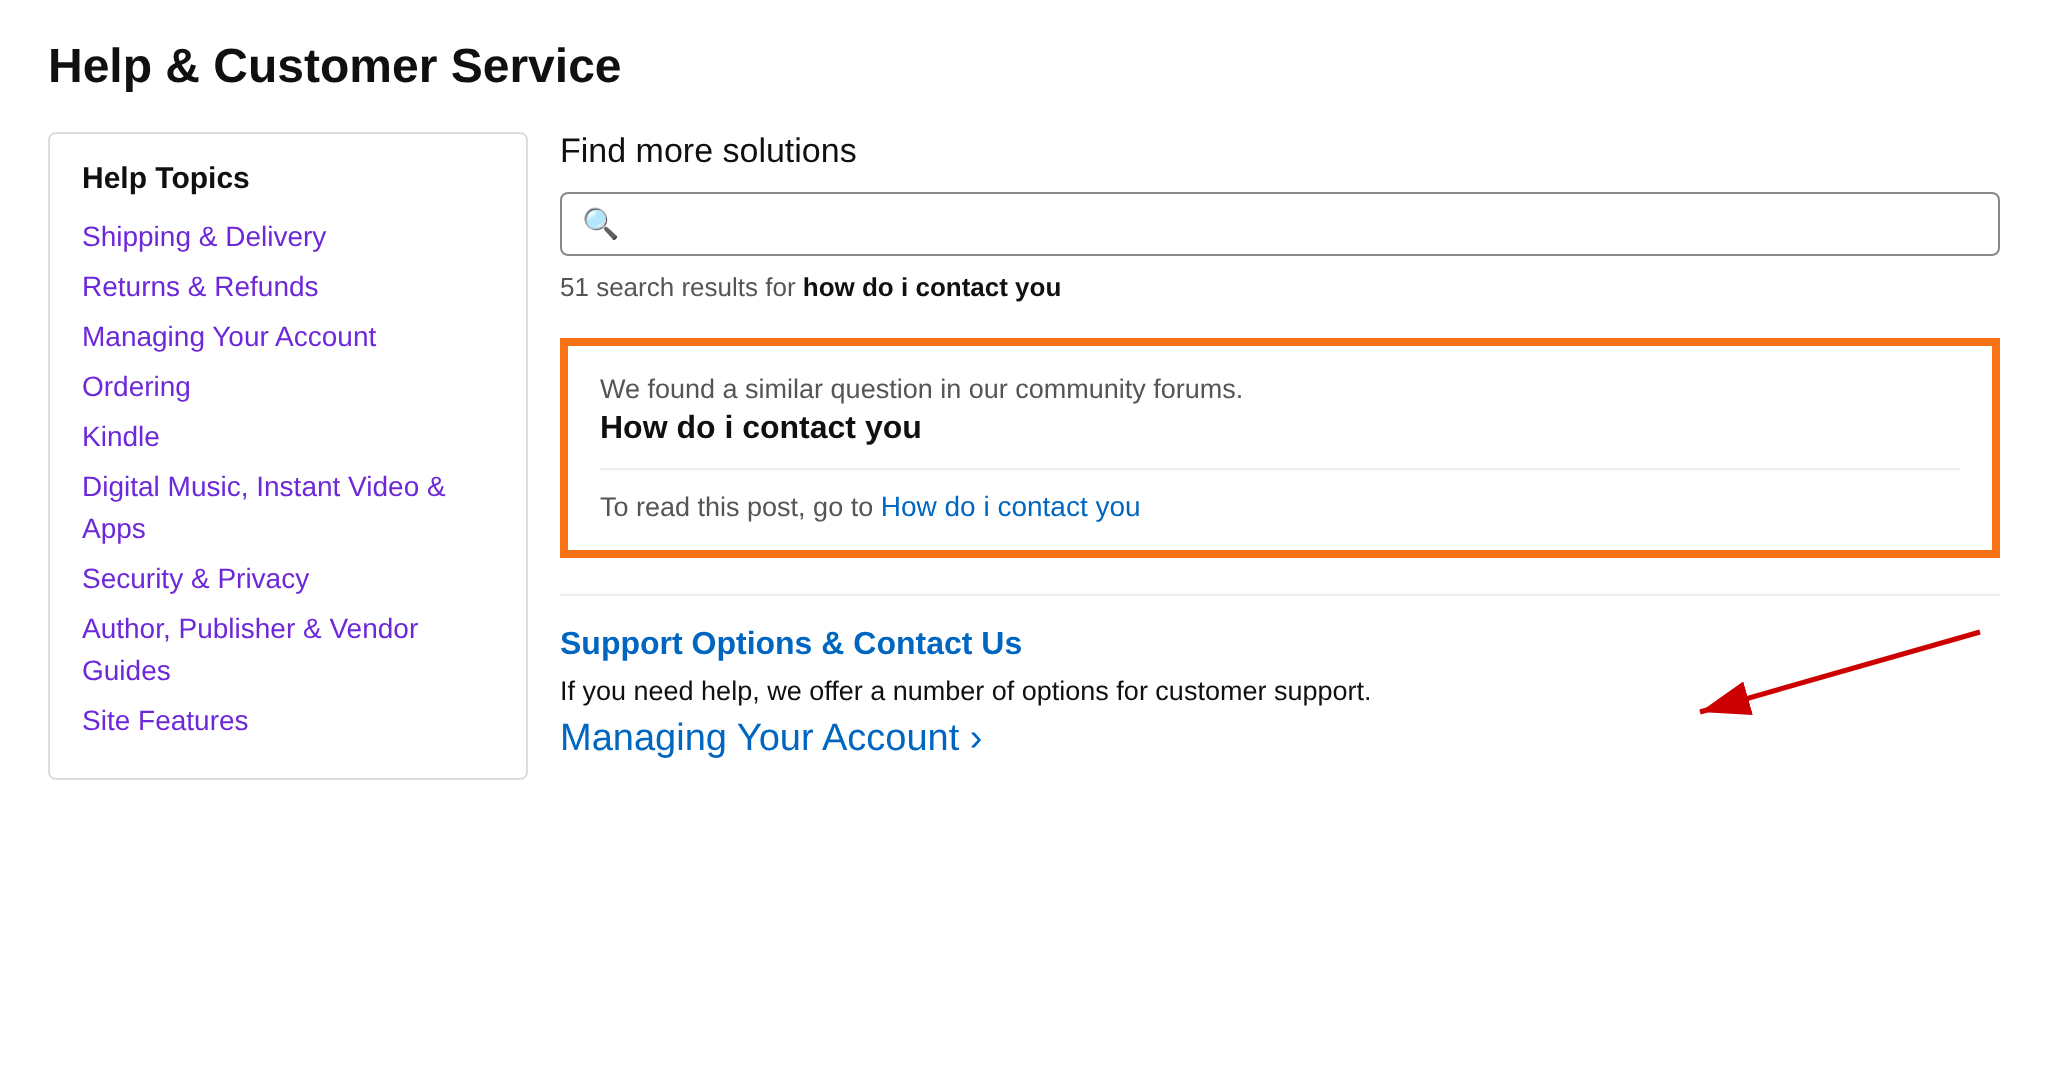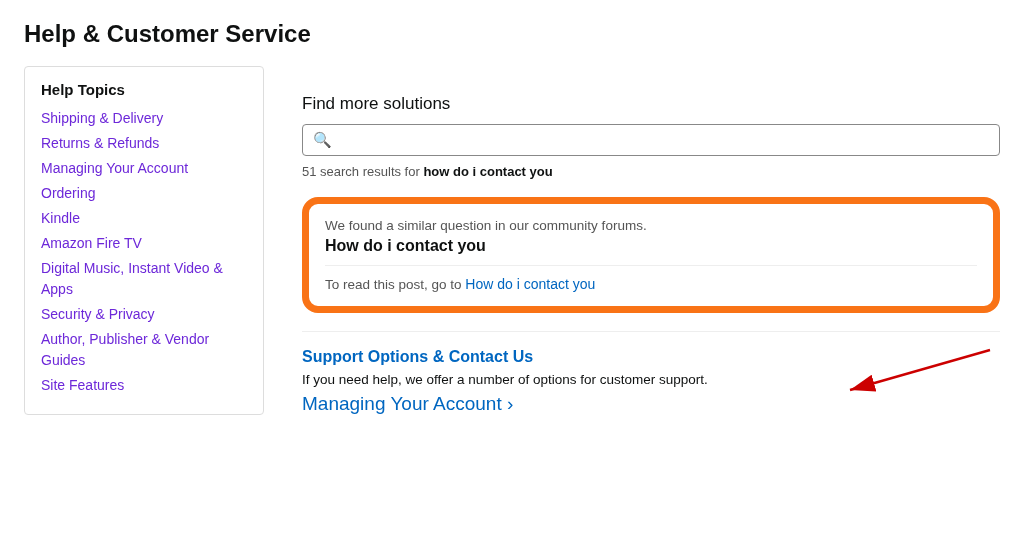--- a/index.html
+++ b/index.html
@@ -13,22 +13,22 @@
 
     h1.page-title {
       font-size: 24px;
       font-weight: bold;
       margin-bottom: 18px;
       color: #0f1111;
     }
 
     .layout {
       display: flex;
-      gap: 38px;
-      align-items: flex-end;
+      gap: 16px;
+      align-items: flex-start;
     }
 
     
     .sidebar {
       width: 240px;
       min-width: 200px;
       border: 1px solid #ddd;
       border-radius: 4px;
       padding: 14px 16px;
       flex-shrink: 0;
@@ -94,22 +94,22 @@
     }
 
     .search-results-text em {
       font-style: normal;
       font-weight: bold;
       color: #0f1111;
     }
 
     
     .forum-card {
-      border: 7px solid #f97316;
-      border-radius: 16px;
+      border: 4px solid #f97316;
+      border-radius: 0;
       padding: 14px 16px;
       margin-bottom: 18px;
     }
 
     .forum-card-intro {
       font-size: 13.5px;
       color: #555;
       margin-bottom: 4px;
     }
 
@@ -186,21 +186,20 @@
 
   <nav class="sidebar">
     <div class="sidebar-title">Help Topics</div>
 
     <div id="sidebar-items">
         <a class="sidebar-item" href="#">Shipping &amp; Delivery</a>
         <a class="sidebar-item" href="#">Returns &amp; Refunds</a>
         <a class="sidebar-item" href="#">Managing Your Account</a>
         <a class="sidebar-item" href="#">Ordering</a>
         <a class="sidebar-item" href="#">Kindle</a>
-        <a class="sidebar-item" href="#">Amazon Fire TV</a>
         <a class="sidebar-item" href="#">Digital Music, Instant Video &amp; Apps</a>
         <a class="sidebar-item" href="#">Security &amp; Privacy</a>
         <a class="sidebar-item" href="#">Author, Publisher &amp; Vendor Guides</a>
         <a class="sidebar-item" href="#">Site Features</a>
       </div>
   </nav>
 
   <div class="main">
 
     <div class="section-title">Find more solutions</div>

